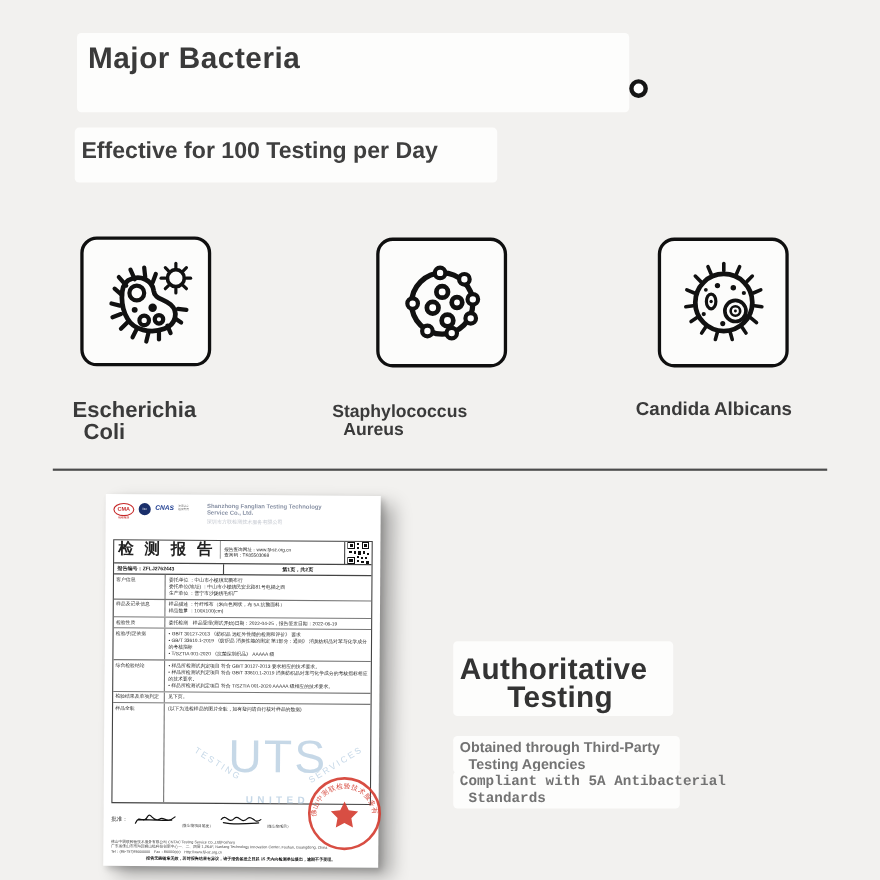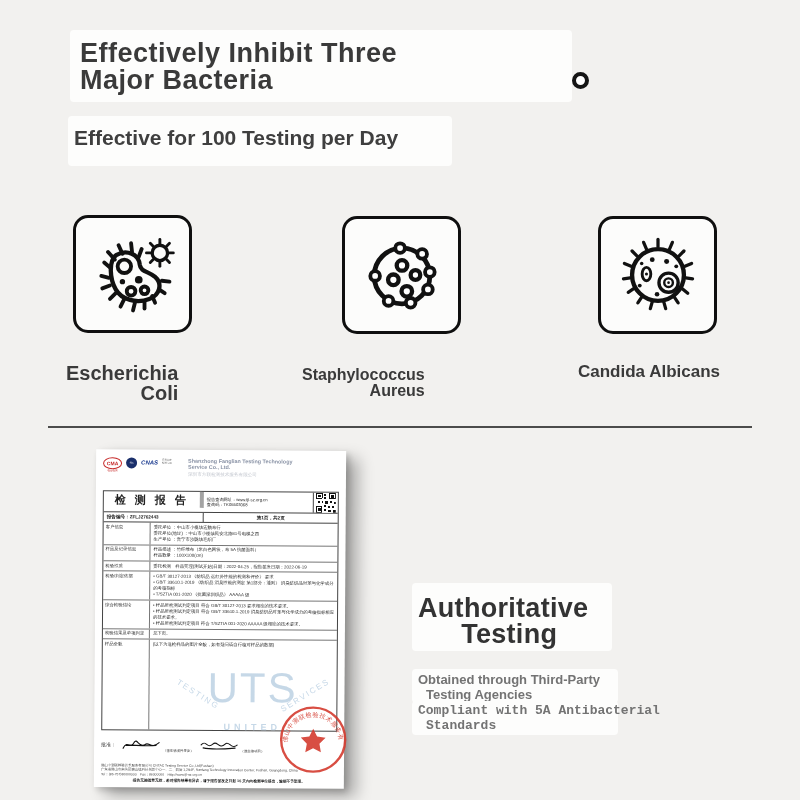--- a/index.html
+++ b/index.html
@@ -14,21 +14,21 @@
   .hero-title .l2{}
   .ring{position:absolute;left:572px;top:72px;width:9px;height:9px;border:4px solid #151515;
     border-radius:50%;background:#fff;}
   .sub-box{left:68px;top:116px;width:384px;height:50px;}
   .hero-sub{position:absolute;left:74px;top:126px;font-size:21px;font-weight:700;color:#3f3f3f;}
 
   
   .card{position:absolute;width:113px;height:112px;border:3.5px solid #0f0f0f;border-radius:15px;
     background:#fcfcfb;display:flex;align-items:center;justify-content:center;}
   .card svg{width:96px;height:96px;}
-  .bact-label{position:absolute;font-weight:700;color:#3a3a3a;line-height:1.0;text-align:right;}
+  .bact-label{position:absolute;font-weight:700;color:#3a3a3a;line-height:1.0;}
   .bact-label .l2{margin-left:10px;}
   #card-0{left:73px;top:215px;}  #lbl-0{left:66px;top:363px;font-size:20px;}
   #card-1{left:342px;top:216px;} #lbl-1{left:302px;top:367px;font-size:16px;}
   #card-2{left:598px;top:216px;} #lbl-2{left:578px;top:363px;font-size:17px;}
 
   
   .divider{position:absolute;left:48px;top:426px;width:704px;height:2px;background:#4c4c4c;}
 
   
   .auth-box{left:412px;top:583px;width:200px;height:68px;}
@@ -51,22 +51,22 @@
   .logo-cma-sub{font-size:2.5px;color:#c62828;text-align:center;}
   .logo-ilac{width:11px;height:11px;border-radius:50%;background:#1a2f6b;color:#fff;font-size:2.6px;
     display:flex;align-items:center;justify-content:center;margin-top:3px;}
   .logo-cnas{font-size:6px;font-weight:700;font-style:italic;color:#1a3a8f;margin-top:5px;}
   .logo-note{font-size:2.4px;color:#666;line-height:3px;margin-top:4px;width:16px;}
   .lab-names{margin-left:6px;margin-top:3px;}
   .lab-en{font-size:5.4px;line-height:6px;font-weight:700;color:#8a93a6;}
   .lab-cn{font-size:4.6px;color:#c3c7cf;margin-top:1.5px;}
   .cert-table{border:1px solid #444;display:flex;flex-direction:column;height:238px;font-size:4.6px;}
   .tt-row{display:flex;border-bottom:1px solid #444;}
-  .tt-title{width:96px;border-right:4px solid #a3a3a3;display:flex;align-items:center;
-    justify-content:center;font-size:11px;font-weight:700;letter-spacing:3px;height:16px;}
+  .tt-title{width:96px;border-right:1px solid #a3a3a3;display:flex;align-items:center;
+    justify-content:center;font-size:14px;font-weight:700;letter-spacing:3px;height:16px;}
   .tt-q{flex:1;border-right:1px solid #444;padding:1px 3px;font-size:4.2px;line-height:5.4px;
     display:flex;flex-direction:column;justify-content:center;}
   .tt-qr{width:24px;display:flex;align-items:center;justify-content:center;}
   .tt-sub{display:flex;border-bottom:1px solid #444;height:9px;font-size:4.6px;font-weight:700;}
   .tt-sub .a{width:96px;border-right:1px solid #444;display:flex;align-items:center;padding-left:3px;}
   .tt-sub .b{flex:1;display:flex;align-items:center;justify-content:center;}
   .crow{display:flex;border-bottom:1px solid #777;}
   .crow:last-child{border-bottom:none;flex:1;}
   .clabel{width:42px;border-right:1px solid #777;padding:1.5px 2px;font-size:4.4px;color:#333;flex-shrink:0;}
   .ccontent{flex:1;padding:1.5px 3px;line-height:6.2px;font-size:4.4px;color:#2a2a2a;position:relative;}
@@ -86,21 +86,20 @@
   .cf-notice{font-size:3.7px;font-weight:700;text-align:center;color:#111;margin-top:1px;}
   .stamp{position:absolute;right:-4px;bottom:14px;width:70px;height:70px;opacity:.9;}
 </style>
 </head>
 <body>
 
 <div class="page">
 
   <div class="whitebox hero-box"></div>
   <div class="hero-title">
-    <div>Effectively Inhibit Three</div>
     <div class="l2">Major Bacteria</div>
   </div>
   <div class="ring"></div>
   <div class="whitebox sub-box"></div>
   <div class="hero-sub">Effective for 100 Testing per Day</div>
 
   <div class="card" id="card-0">
     <svg viewBox="0 0 100 100">
       <g stroke="#111" stroke-width="4" stroke-linecap="round" fill="none">
         <path d="M33,30 C44,24 56,30 57,40 C58,48 66,47 73,53 C81,60 78,72 67,76 C54,81 38,77 32,66 C26,56 24,36 33,30 Z" stroke-width="4.5"></path>

